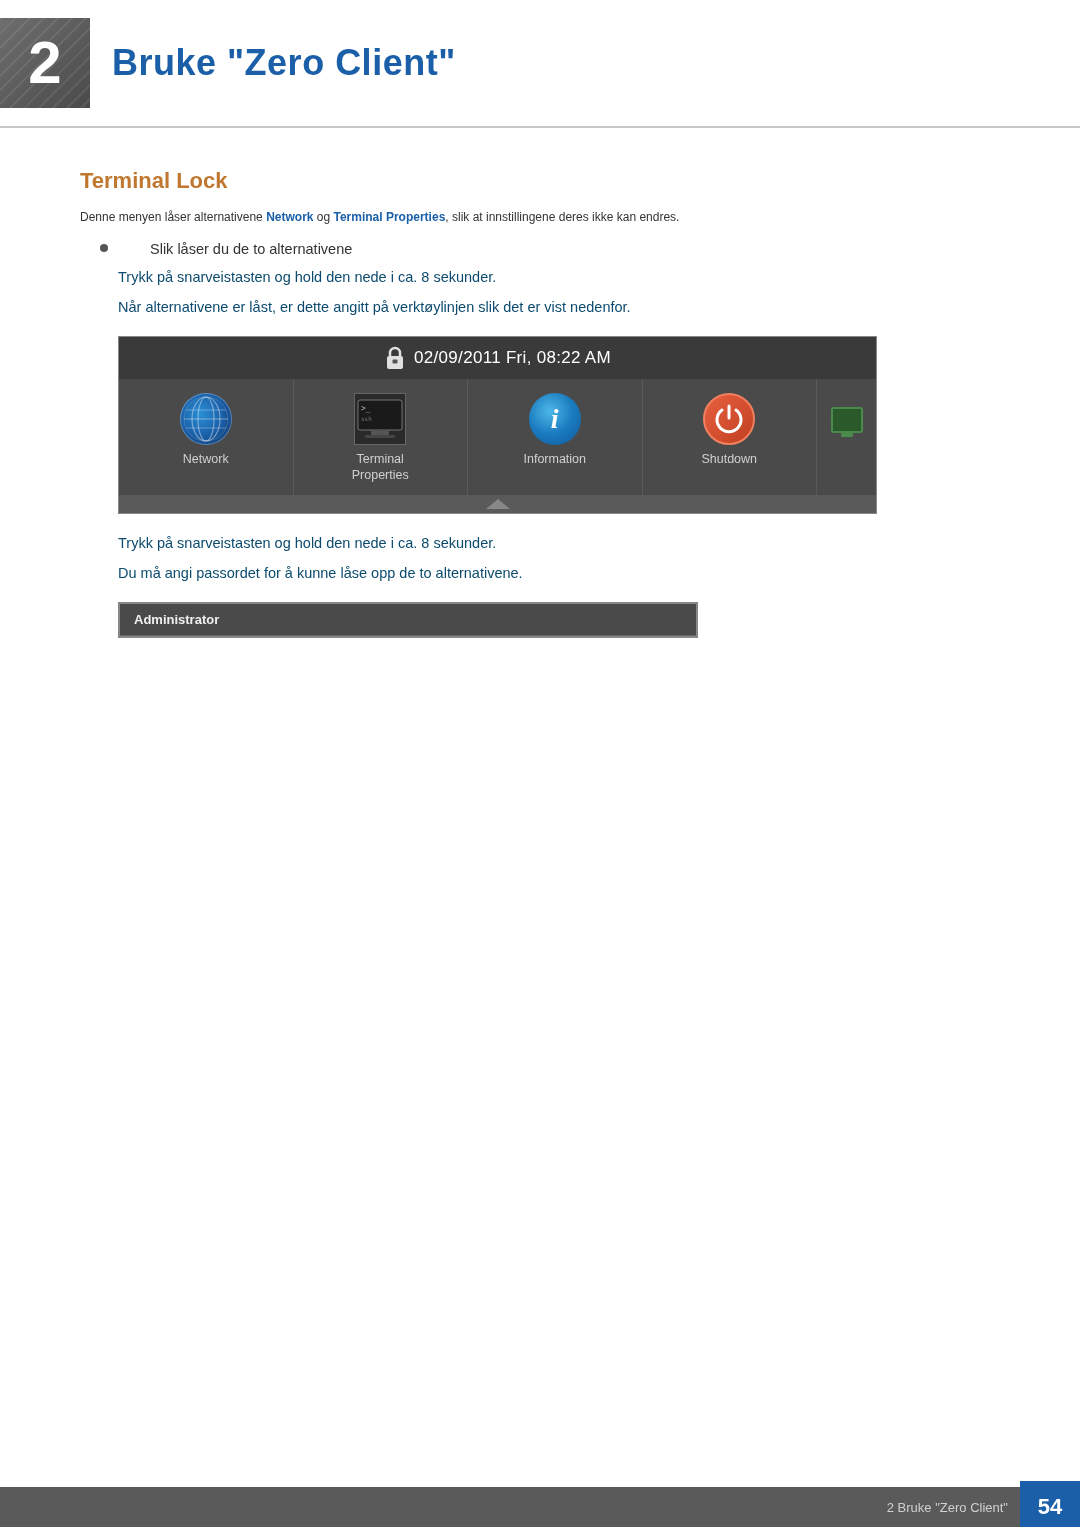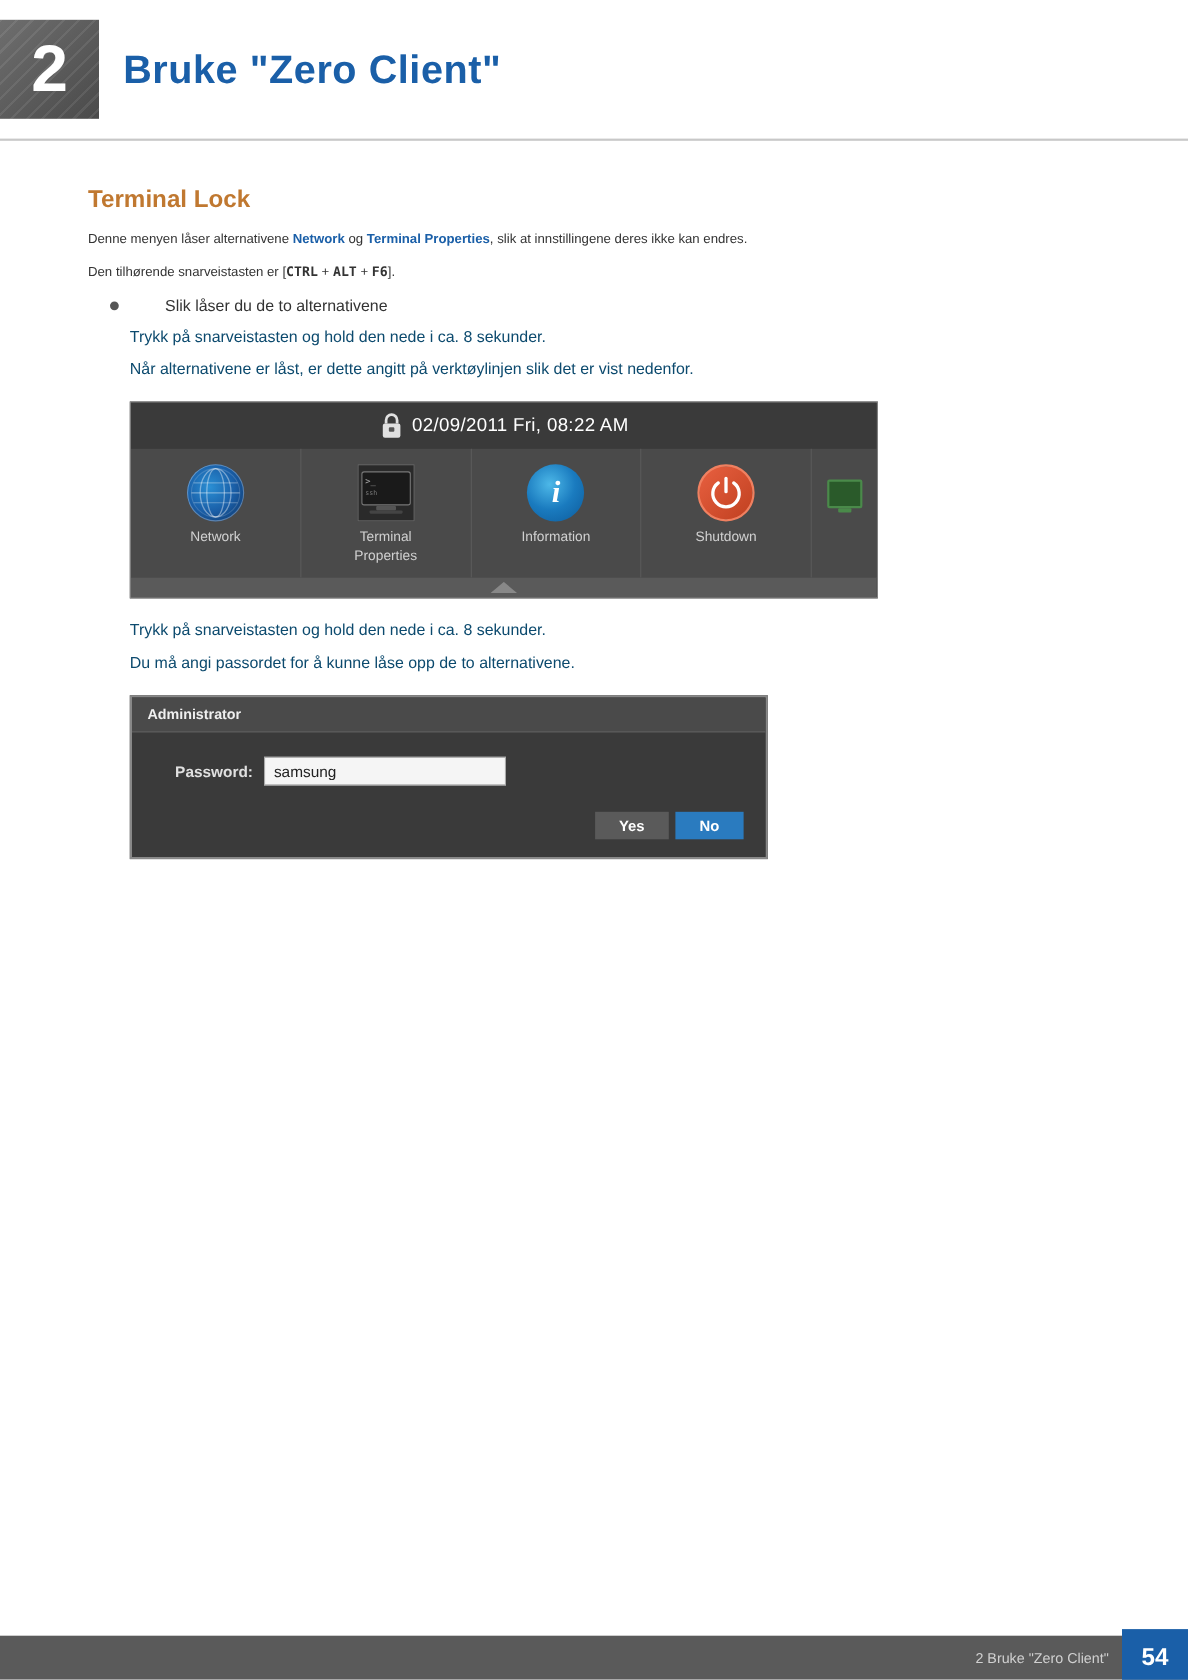--- a/index.html
+++ b/index.html
@@ -129,21 +129,21 @@
       line-height: 1.65;
       margin-left: 18px;
       margin-bottom: 6px;
     }
 
     
     .toolbar-screenshot {
       border: 1.5px solid #888;
       margin: 16px 0 18px 18px;
       background: #3a3a3a;
-      width: 680px;
+      width: 759px;
       overflow: hidden;
     }
 
     .toolbar-topbar {
       background: #3a3a3a;
       display: flex;
       align-items: center;
       justify-content: center;
       padding: 8px 12px;
       gap: 8px;
@@ -375,23 +375,20 @@
 </div>
 
 <div class="content">
 
   <div class="section-title">Terminal Lock</div>
 
   <p class="paragraph">
     <span>Denne menyen låser alternativene </span><span class="bold-inline">Network</span><span> og </span><span class="bold-inline">Terminal Properties</span><span>, slik at innstillingene deres ikke kan endres.</span>
   </p>
 
-  <p class="paragraph">
-    <span>Den tilhørende snarveistasten er [</span><span class="bold-key">CTRL</span><span> + </span><span class="bold-key">ALT</span><span> + </span><span class="bold-key">F6</span><span>].</span>
-  </p>
 
   <div class="bullet-section">
     <div class="bullet-item">
       <div class="bullet-dot"></div>
       <span class="bullet-text">Slik låser du de to alternativene</span>
     </div>
     <p class="sub-paragraph">Trykk på snarveistasten og hold den nede i ca. 8 sekunder.</p>
     <p class="sub-paragraph">Når alternativene er låst, er dette angitt på verktøylinjen slik det er vist nedenfor.</p>
 
     <div class="toolbar-screenshot">
@@ -468,30 +465,20 @@
       </div>
     </div>
   </div>
 
   <div class="bullet-section">
     <p class="sub-paragraph">Trykk på snarveistasten og hold den nede i ca. 8 sekunder.</p>
     <p class="sub-paragraph">Du må angi passordet for å kunne låse opp de to alternativene.</p>
 
     <div class="admin-dialog">
       <div class="admin-dialog-title">Administrator</div>
-      <div class="admin-dialog-body">
-        <div class="password-row">
-          <span class="password-label">Password:</span>
-          <input class="password-input" type="text" value="samsung" style="">
-        </div>
-        <div class="dialog-buttons">
-          <button class="dialog-btn btn-yes">Yes</button>
-          <button class="dialog-btn btn-no">No</button>
-        </div>
-      </div>
     </div>
   </div>
 
 </div>
 
 <div class="page-footer">
   <span class="footer-text" style="margin-right: 12px;">2 Bruke "Zero Client"</span>
   <div class="footer-page-number">54</div>
 </div>
 

